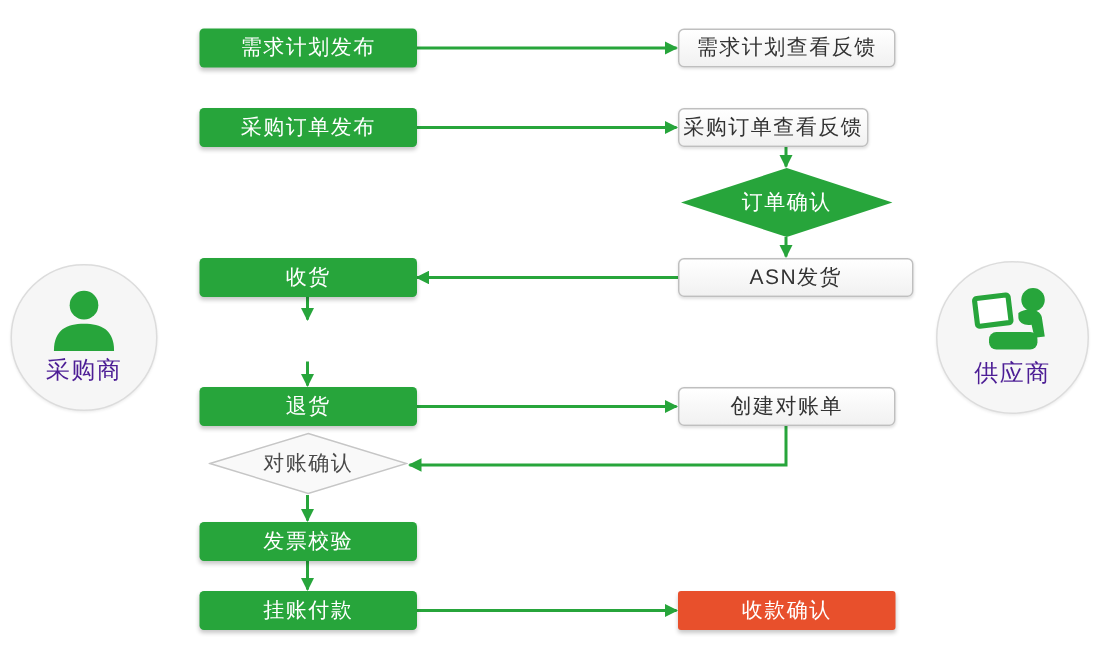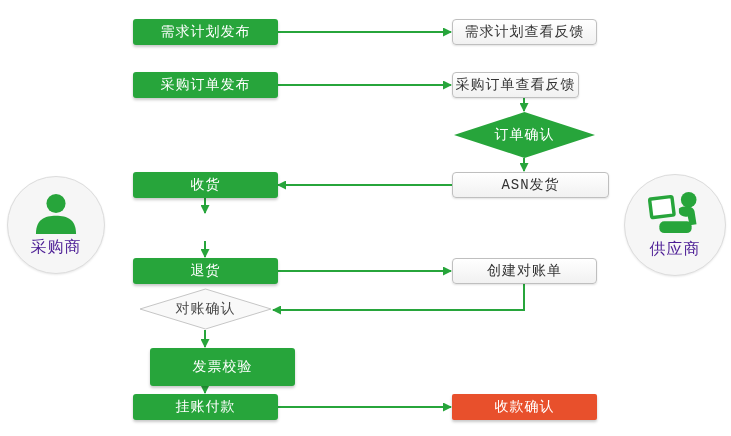--- a/index.html
+++ b/index.html
@@ -1,19 +1,19 @@
 <!DOCTYPE html>
 <html style="--green: #27a53b; --red: #e8502c; --box_border: #bfbfbf; --text_dark: #333333; --circle_bg: #f6f6f6; --circle_border: #dcdcdc;"><head>
 <meta charset="utf-8">
 <style>
   html,body { margin:0; padding:0; background:#fff; }
   .stage {
     position:relative; width:731px; height:436px; overflow:hidden;
     background:#ffffff;
-    font-family:Liberation Mono, monospace;
+    font-family:Liberation Sans, sans-serif;
   }
   
   .connectors { position:absolute; left:0; top:0; pointer-events:none; }
   .connector { stroke:var(--green); stroke-width:2; fill:none; }
   .arrowhead-shape { fill:var(--green); }
   
   .node {
     position:absolute; display:flex; align-items:center; justify-content:center;
     font-size:14px; letter-spacing:1px; box-sizing:border-box;
   }
@@ -84,21 +84,21 @@
 
   <div class="node green-box" style="left:133px;top:258px;width:145px;height:26px">退货</div>
 
   <div class="node diamond diamond-gray" style="left:139px;top:288px;width:133px;height:42px">
     <svg width="133" height="42" viewBox="0 0 133 42">
       <polygon points="66.5,1 132,21 66.5,41 1,21"></polygon>
     </svg>
     <span class="diamond-label">对账确认</span>
   </div>
 
-  <div class="node green-box" style="left:150px;top:348px;width:145px;height:38px">发票校验</div>
+  <div class="node green-box" style="left:133px;top:348px;width:145px;height:26px">发票校验</div>
 
   <div class="node green-box" style="left:133px;top:394px;width:145px;height:26px">挂账付款</div>
 
   <div class="node white-box" style="left:452px;top:19px;width:145px;height:26px">需求计划查看反馈</div>
 
   <div class="node white-box" style="left:452px;top:72px;width:127px;height:26px">采购订单查看反馈</div>
 
   <div class="node diamond diamond-green" style="left:454px;top:112px;width:141px;height:46px">
     <svg width="141" height="46" viewBox="0 0 141 46">
       <polygon points="70.5,0 141,23 70.5,46 0,23"></polygon>

